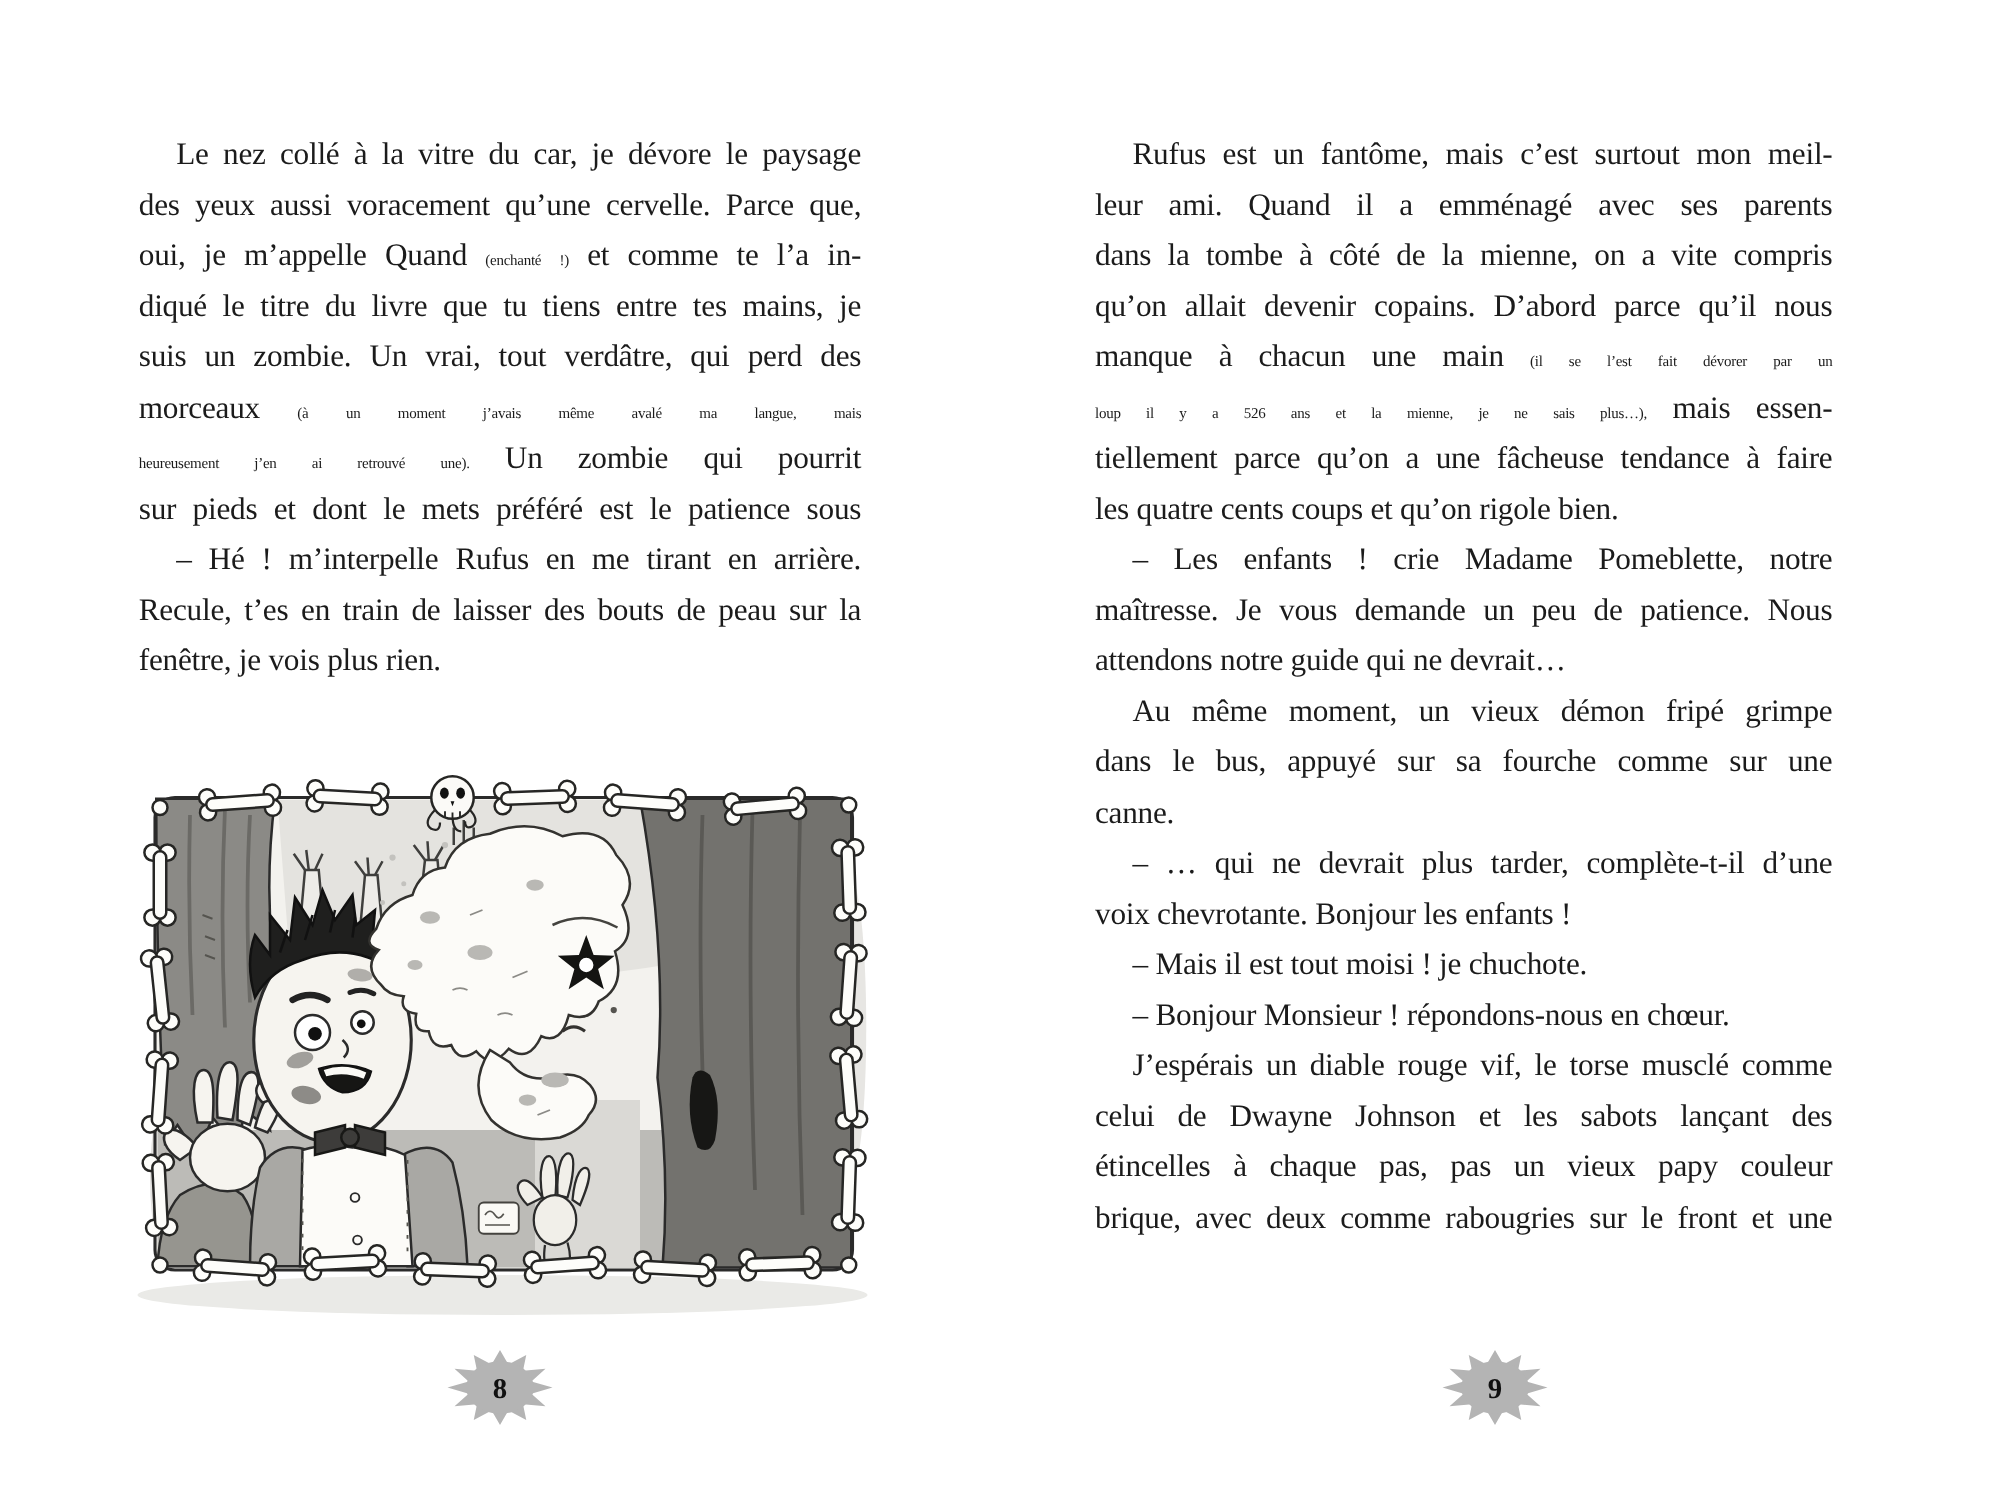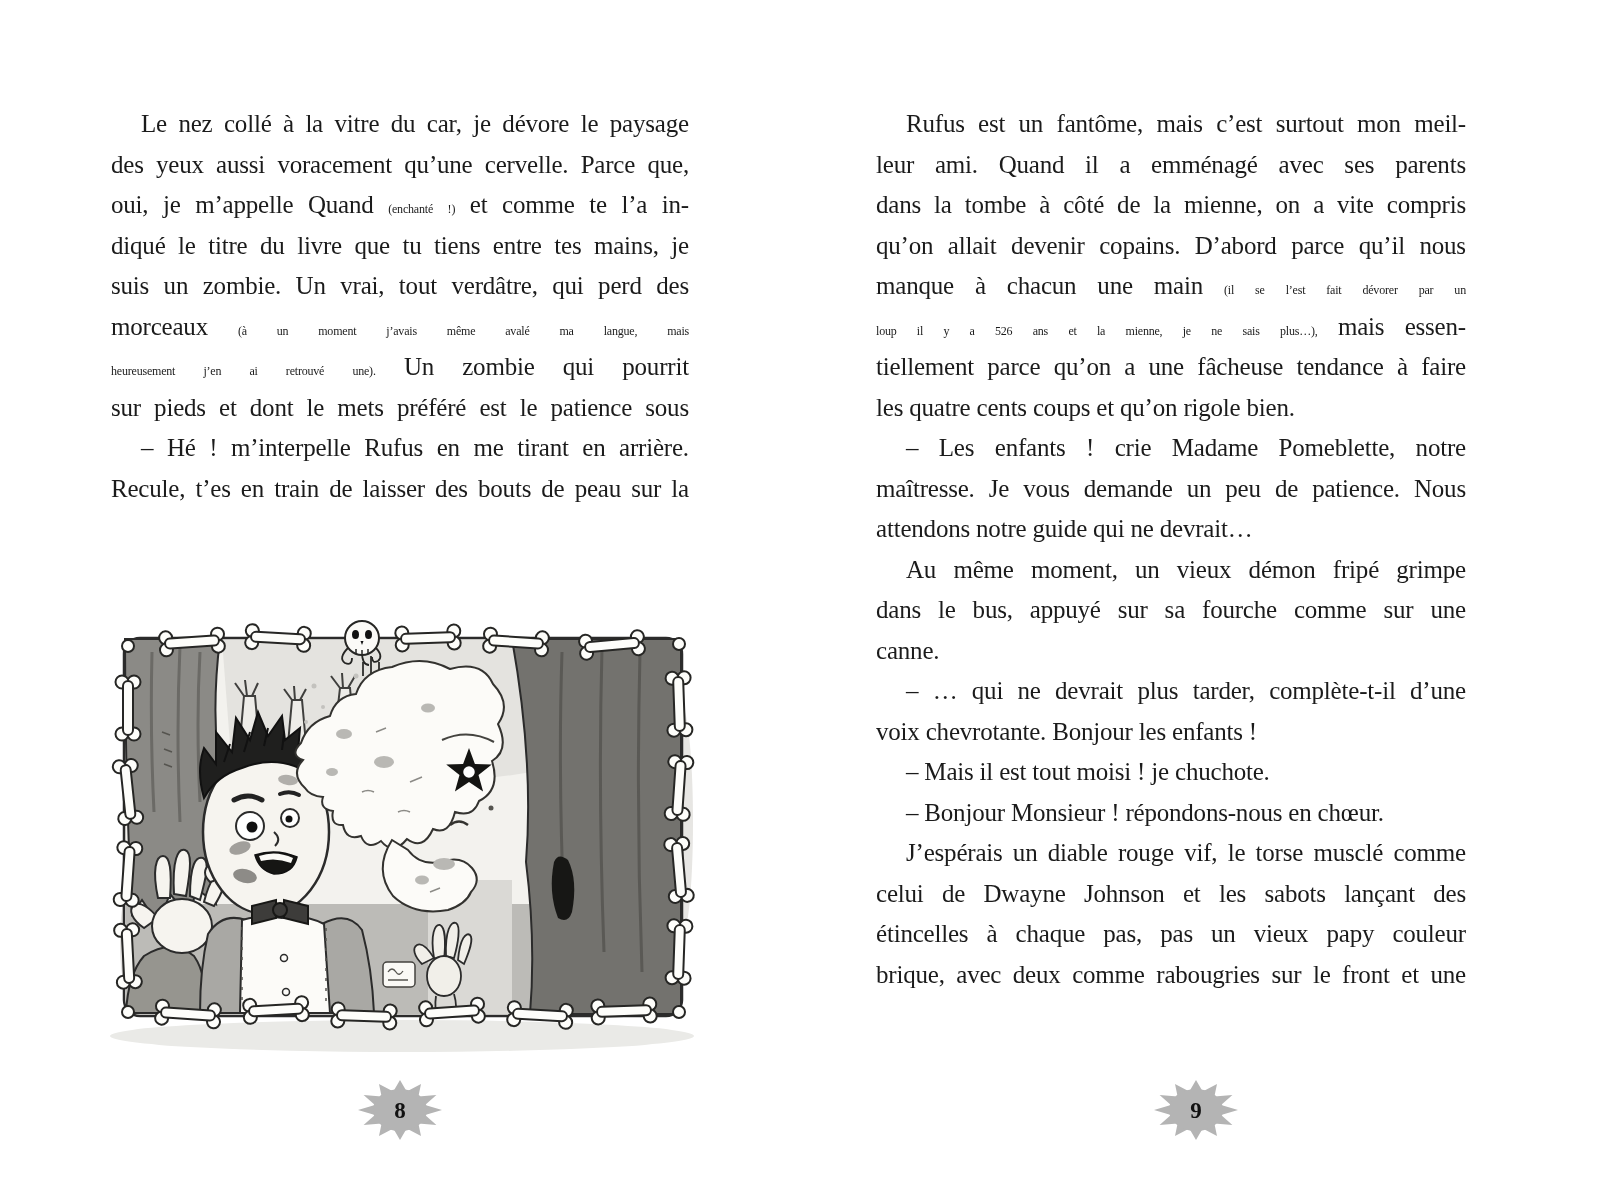--- a/index.html
+++ b/index.html
@@ -146,20 +146,21 @@
         <span class="n">train</span>
         <span class="n">de</span>
         <span class="n">laisser</span>
         <span class="n">des</span>
         <span class="n">bouts</span>
         <span class="n">de</span>
         <span class="n">peau</span>
         <span class="n">sur</span>
         <span class="n">la</span>
       </div>
+      <div class="line"><span class="n">fenêtre, je vois plus rien.</span></div>
     </div>
 
   <div id="col-right" class="textcol">
       <div class="line justify indent">
         <span class="n">Rufus</span>
         <span class="n">est</span>
         <span class="n">un</span>
         <span class="n">fantôme,</span>
         <span class="n">mais</span>
         <span class="n">c’est</span>

